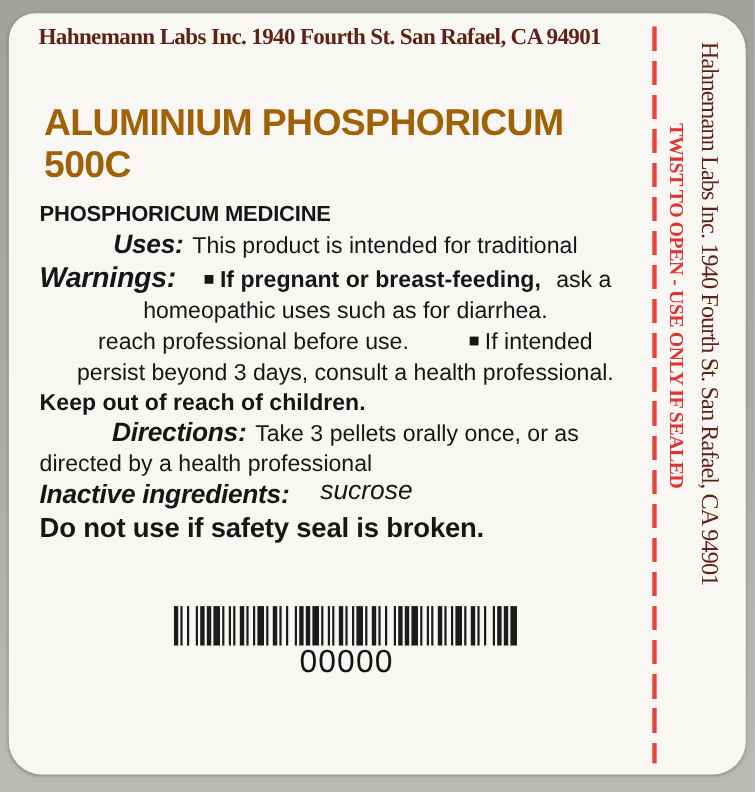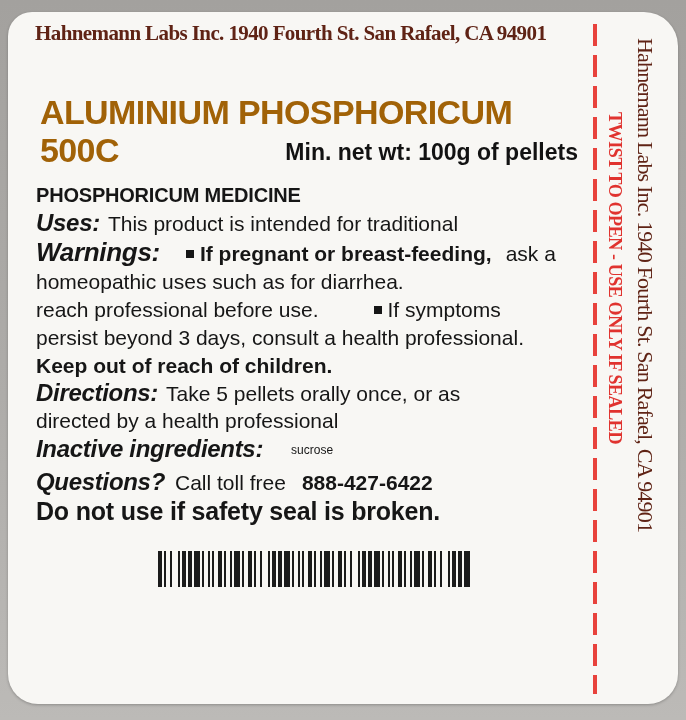--- a/index.html
+++ b/index.html
@@ -40,31 +40,31 @@
     font-weight:bold; font-size:23px; color:#121212; white-space:nowrap;
   }
   
   .content {
     position:absolute; left:28px; top:170px; width:556px;
     color:#161616;
   }
   .line { white-space:nowrap; font-size:21px; }
   .l-homeo { font-weight:bold; font-size:20px; line-height:27px; letter-spacing:-0.2px; }
   .l2  { line-height:32px; }
-  .l3,.l4,.l6,.l7,.l9 { line-height:28px; }
+  .l3,.l4,.l6,.l7,.l9 { line-height:28px;text-align:center; }
   .l5  { line-height:29px; }
   .l8  { font-weight:bold; line-height:27px; font-size:21px; }
   .l10 { line-height:26px; }
   .l11 { line-height:29px; }
   .l12 { line-height:27px; }
   .l13 { font-weight:bold; font-size:25px; line-height:31px; letter-spacing:-0.2px; }
   .sec { font-style:italic; font-weight:bold; font-size:24px; letter-spacing:-0.3px; }
   .sec-big { font-style:italic; font-weight:bold; font-size:26px; letter-spacing:-0.3px; }
   .b { font-weight:bold; }
-  .sucrose { font-size:12px; position:relative; top:-3px; }
+  .sucrose { font-size:24px; position:relative; top:-3px;font-style:italic; }
   .blt {
     display:inline-block; width:8px; height:8px; background:#161616;
     margin:0 6px 2px 0; vertical-align:middle;
   }
   .sp6{display:inline-block;width:6px;} .sp8{display:inline-block;width:8px;}
   .sp10{display:inline-block;width:10px;} .sp14{display:inline-block;width:14px;}
   .sp16{display:inline-block;width:16px;} .sp22{display:inline-block;width:22px;}
   .sp26{display:inline-block;width:26px;} .sp28{display:inline-block;width:28px;}
   .sp55{display:inline-block;width:55px;}
   
@@ -104,63 +104,60 @@
 <div class="page">
   <div class="label">
 
     <div class="header-address">Hahnemann Labs Inc. 1940 Fourth St. San Rafael, CA 94901</div>
 
     <div class="title">
       <div>ALUMINIUM PHOSPHORICUM</div>
       <div>500C</div>
     </div>
 
-    <div class="net-wt">Min. net wt: 100g of pellets</div>
 
     <div class="content">
 
       <div class="line l-homeo">PHOSPHORICUM MEDICINE</div>
 
 
       <div class="line l3">
         <span class="sec">Uses:</span><span class="sp8"></span><span>This product is intended for traditional</span>
       </div>
       <div class="line l5">
         <span class="sec-big">Warnings:</span><span class="sp26"></span><span class="blt"></span><span class="b">If pregnant or breast-feeding,</span><span class="sp14"></span><span>ask a</span>
       </div>
 
       <div class="line l4">
         <span>homeopathic uses such as for diarrhea.</span>
       </div>
       <div class="line l6">
-        <span>reach professional before use.</span><span class="sp55"></span><span class="blt"></span><span>If symptoms</span>
+        <span>reach professional before use.</span><span class="sp55"></span><span class="blt"></span><span>If intended</span>
       </div>
       <div class="line l7">
         <span>persist beyond 3 days, consult a health professional.</span>
       </div>
       <div class="line l8">Keep out of reach of children.</div>
 
       <div class="line l9">
-        <span class="sec">Directions:</span><span class="sp8"></span><span>Take 5 pellets orally once, or as</span>
+        <span class="sec">Directions:</span><span class="sp8"></span><span>Take 3 pellets orally once, or as</span>
       </div>
       <div class="line l10">
         <span>directed by a health professional</span>
       </div>
 
       <div class="line l11">
         <span class="sec">Inactive ingredients:</span><span class="sp28"></span><span class="sucrose">sucrose</span>
       </div>
 
-      <div class="line l12">
-        <span class="sec">Questions?</span><span class="sp10"></span><span>Call toll free</span><span class="sp16"></span><span class="b">888-427-6422</span>
-      </div>
 
       <div class="line l13">Do not use if safety seal is broken.</div>
     </div>
 
     <div class="barcode" id="barcode"><span style="width: 4px; background: rgb(27, 27, 27);"></span><span style="width: 2px; background: transparent;"></span><span style="width: 2px; background: rgb(27, 27, 27);"></span><span style="width: 4px; background: transparent;"></span><span style="width: 2px; background: rgb(27, 27, 27);"></span><span style="width: 6px; background: transparent;"></span><span style="width: 2px; background: rgb(27, 27, 27);"></span><span style="width: 2px; background: transparent;"></span><span style="width: 4px; background: rgb(27, 27, 27);"></span><span style="width: 2px; background: transparent;"></span><span style="width: 4px; background: rgb(27, 27, 27);"></span><span style="width: 2px; background: transparent;"></span><span style="width: 6px; background: rgb(27, 27, 27);"></span><span style="width: 2px; background: transparent;"></span><span style="width: 2px; background: rgb(27, 27, 27);"></span><span style="width: 4px; background: transparent;"></span><span style="width: 2px; background: rgb(27, 27, 27);"></span><span style="width: 2px; background: transparent;"></span><span style="width: 2px; background: rgb(27, 27, 27);"></span><span style="width: 4px; background: transparent;"></span><span style="width: 4px; background: rgb(27, 27, 27);"></span><span style="width: 2px; background: transparent;"></span><span style="width: 2px; background: rgb(27, 27, 27);"></span><span style="width: 4px; background: transparent;"></span><span style="width: 2px; background: rgb(27, 27, 27);"></span><span style="width: 2px; background: transparent;"></span><span style="width: 6px; background: rgb(27, 27, 27);"></span><span style="width: 2px; background: transparent;"></span><span style="width: 2px; background: rgb(27, 27, 27);"></span><span style="width: 4px; background: transparent;"></span><span style="width: 4px; background: rgb(27, 27, 27);"></span><span style="width: 2px; background: transparent;"></span><span style="width: 2px; background: rgb(27, 27, 27);"></span><span style="width: 4px; background: transparent;"></span><span style="width: 2px; background: rgb(27, 27, 27);"></span><span style="width: 6px; background: transparent;"></span><span style="width: 2px; background: rgb(27, 27, 27);"></span><span style="width: 2px; background: transparent;"></span><span style="width: 4px; background: rgb(27, 27, 27);"></span><span style="width: 2px; background: transparent;"></span><span style="width: 4px; background: rgb(27, 27, 27);"></span><span style="width: 2px; background: transparent;"></span><span style="width: 6px; background: rgb(27, 27, 27);"></span><span style="width: 2px; background: transparent;"></span><span style="width: 2px; background: rgb(27, 27, 27);"></span><span style="width: 4px; background: transparent;"></span><span style="width: 2px; background: rgb(27, 27, 27);"></span><span style="width: 2px; background: transparent;"></span><span style="width: 2px; background: rgb(27, 27, 27);"></span><span style="width: 4px; background: transparent;"></span><span style="width: 4px; background: rgb(27, 27, 27);"></span><span style="width: 2px; background: transparent;"></span><span style="width: 2px; background: rgb(27, 27, 27);"></span><span style="width: 4px; background: transparent;"></span><span style="width: 2px; background: rgb(27, 27, 27);"></span><span style="width: 2px; background: transparent;"></span><span style="width: 6px; background: rgb(27, 27, 27);"></span><span style="width: 2px; background: transparent;"></span><span style="width: 2px; background: rgb(27, 27, 27);"></span><span style="width: 4px; background: transparent;"></span><span style="width: 4px; background: rgb(27, 27, 27);"></span><span style="width: 2px; background: transparent;"></span><span style="width: 2px; background: rgb(27, 27, 27);"></span><span style="width: 4px; background: transparent;"></span><span style="width: 2px; background: rgb(27, 27, 27);"></span><span style="width: 6px; background: transparent;"></span><span style="width: 2px; background: rgb(27, 27, 27);"></span><span style="width: 2px; background: transparent;"></span><span style="width: 4px; background: rgb(27, 27, 27);"></span><span style="width: 2px; background: transparent;"></span><span style="width: 4px; background: rgb(27, 27, 27);"></span><span style="width: 2px; background: transparent;"></span><span style="width: 6px; background: rgb(27, 27, 27);"></span><span style="width: 2px; background: transparent;"></span><span style="width: 2px; background: rgb(27, 27, 27);"></span><span style="width: 4px; background: transparent;"></span><span style="width: 2px; background: rgb(27, 27, 27);"></span><span style="width: 2px; background: transparent;"></span><span style="width: 2px; background: rgb(27, 27, 27);"></span><span style="width: 4px; background: transparent;"></span><span style="width: 4px; background: rgb(27, 27, 27);"></span><span style="width: 2px; background: transparent;"></span><span style="width: 2px; background: rgb(27, 27, 27);"></span><span style="width: 4px; background: transparent;"></span><span style="width: 2px; background: rgb(27, 27, 27);"></span><span style="width: 2px; background: transparent;"></span><span style="width: 6px; background: rgb(27, 27, 27);"></span><span style="width: 2px; background: transparent;"></span><span style="width: 2px; background: rgb(27, 27, 27);"></span><span style="width: 4px; background: transparent;"></span><span style="width: 4px; background: rgb(27, 27, 27);"></span><span style="width: 2px; background: transparent;"></span><span style="width: 2px; background: rgb(27, 27, 27);"></span><span style="width: 4px; background: transparent;"></span><span style="width: 2px; background: rgb(27, 27, 27);"></span><span style="width: 6px; background: transparent;"></span><span style="width: 2px; background: rgb(27, 27, 27);"></span><span style="width: 2px; background: transparent;"></span><span style="width: 4px; background: rgb(27, 27, 27);"></span><span style="width: 2px; background: transparent;"></span><span style="width: 4px; background: rgb(27, 27, 27);"></span><span style="width: 2px; background: transparent;"></span><span style="width: 6px; background: rgb(27, 27, 27);"></span></div>
+    <div class="barcode-num">00000</div>
 
     <div class="perforation"></div>
 
     <div class="side-twist">TWIST TO OPEN - USE ONLY IF SEALED</div>
     <div class="side-address">Hahnemann Labs Inc. 1940 Fourth St. San Rafael, CA 94901</div>
   </div>
 </div>
 
 </body></html>

